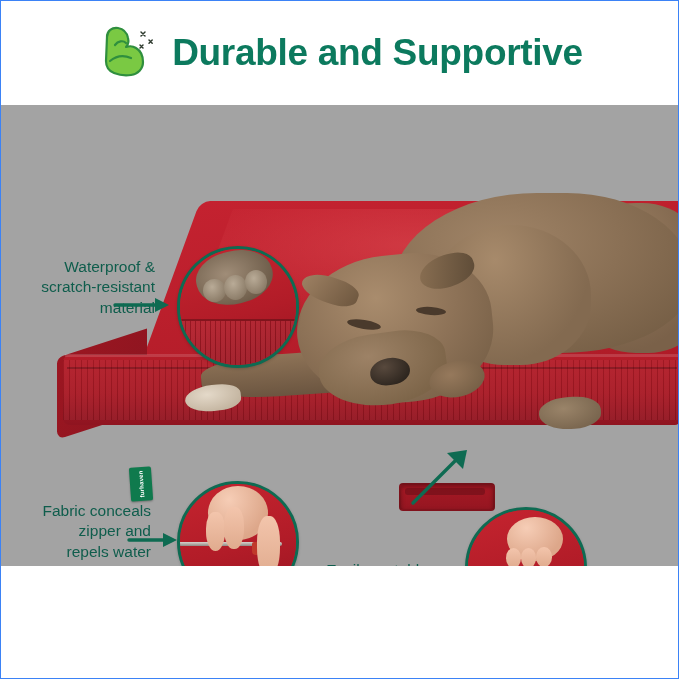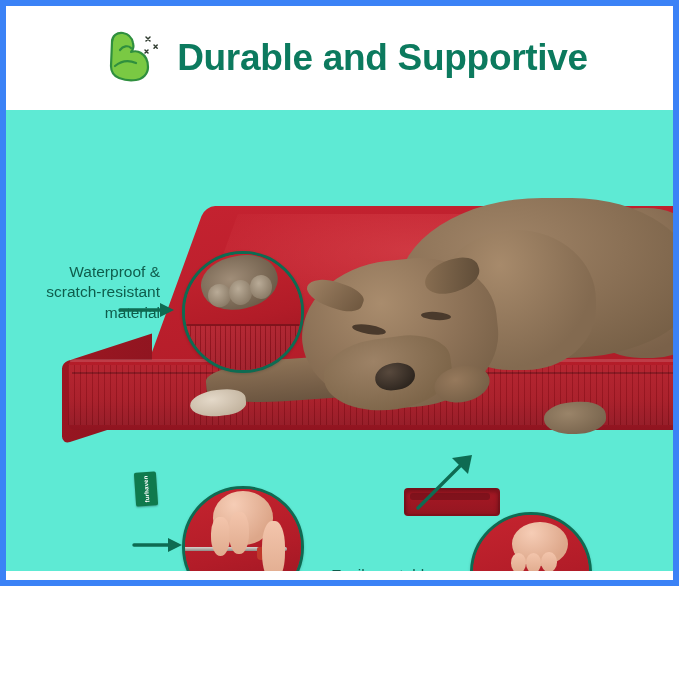--- a/index.html
+++ b/index.html
@@ -3,23 +3,23 @@
 <meta charset="utf-8">
 <style>
   html, body {
     margin: 0;
     padding: 0;
     background: #ffffff;
   }
   #infographic {
     position: relative;
     width: 679px;
-    height: 586px;
+    height: 679px;
     background: #ffffff;
-    border: 6px solid #3b82f6;
+    border: 1px solid #3b82f6;
     box-sizing: border-box;
     overflow: hidden;
     font-family: "Liberation Sans", sans-serif;
     padding-left: 36px;
   }
 
   
   .header {
     position: absolute;
     left: 0; top: 0;
@@ -37,21 +37,21 @@
     letter-spacing: -0.3px;
     white-space: nowrap;
   }
 
   
   .stage {
     position: absolute;
     left: 0; top: 104px;
     width: 679px; height: 461px;
     overflow: hidden;
-    background: #5eead4;
+    background: #a3a3a3;
   }
 
   
   .bed-wrap { position: absolute; left: 0; top: 0; width: 679px; height: 461px; }
 
   .bed-top {
     position: absolute;
     left: 130px; top: 96px;
     width: 600px; height: 190px;
     background: linear-gradient(172deg, #c42230 0%, #bb1f2c 40%, #ab1a26 100%);
@@ -442,20 +442,23 @@
     <div class="callout-text co-waterproof">Waterproof &amp;
 scratch-resistant
 material</div>
     <span class="arrow" style="left:112px;top:190px">
       <svg width="58" height="20" viewBox="0 0 58 20" aria-hidden="true">
         <line x1="2" y1="10" x2="44" y2="10" stroke="#0e6b52" stroke-width="3.4" stroke-linecap="round"></line>
         <polygon points="42,3 56,10 42,17" fill="#0e6b52"></polygon>
       </svg>
     </span>
 
+    <div class="callout-text co-fabric">Fabric conceals
+zipper and
+repels water</div>
     <span class="arrow" style="left:126px;top:425px">
       <svg width="52" height="20" viewBox="0 0 52 20" aria-hidden="true">
         <line x1="2" y1="10" x2="38" y2="10" stroke="#0e6b52" stroke-width="3.4" stroke-linecap="round"></line>
         <polygon points="36,3 50,10 36,17" fill="#0e6b52"></polygon>
       </svg>
     </span>
 
     <div class="callout-text co-handle">Easily portable
 with built-in
 handle</div>

